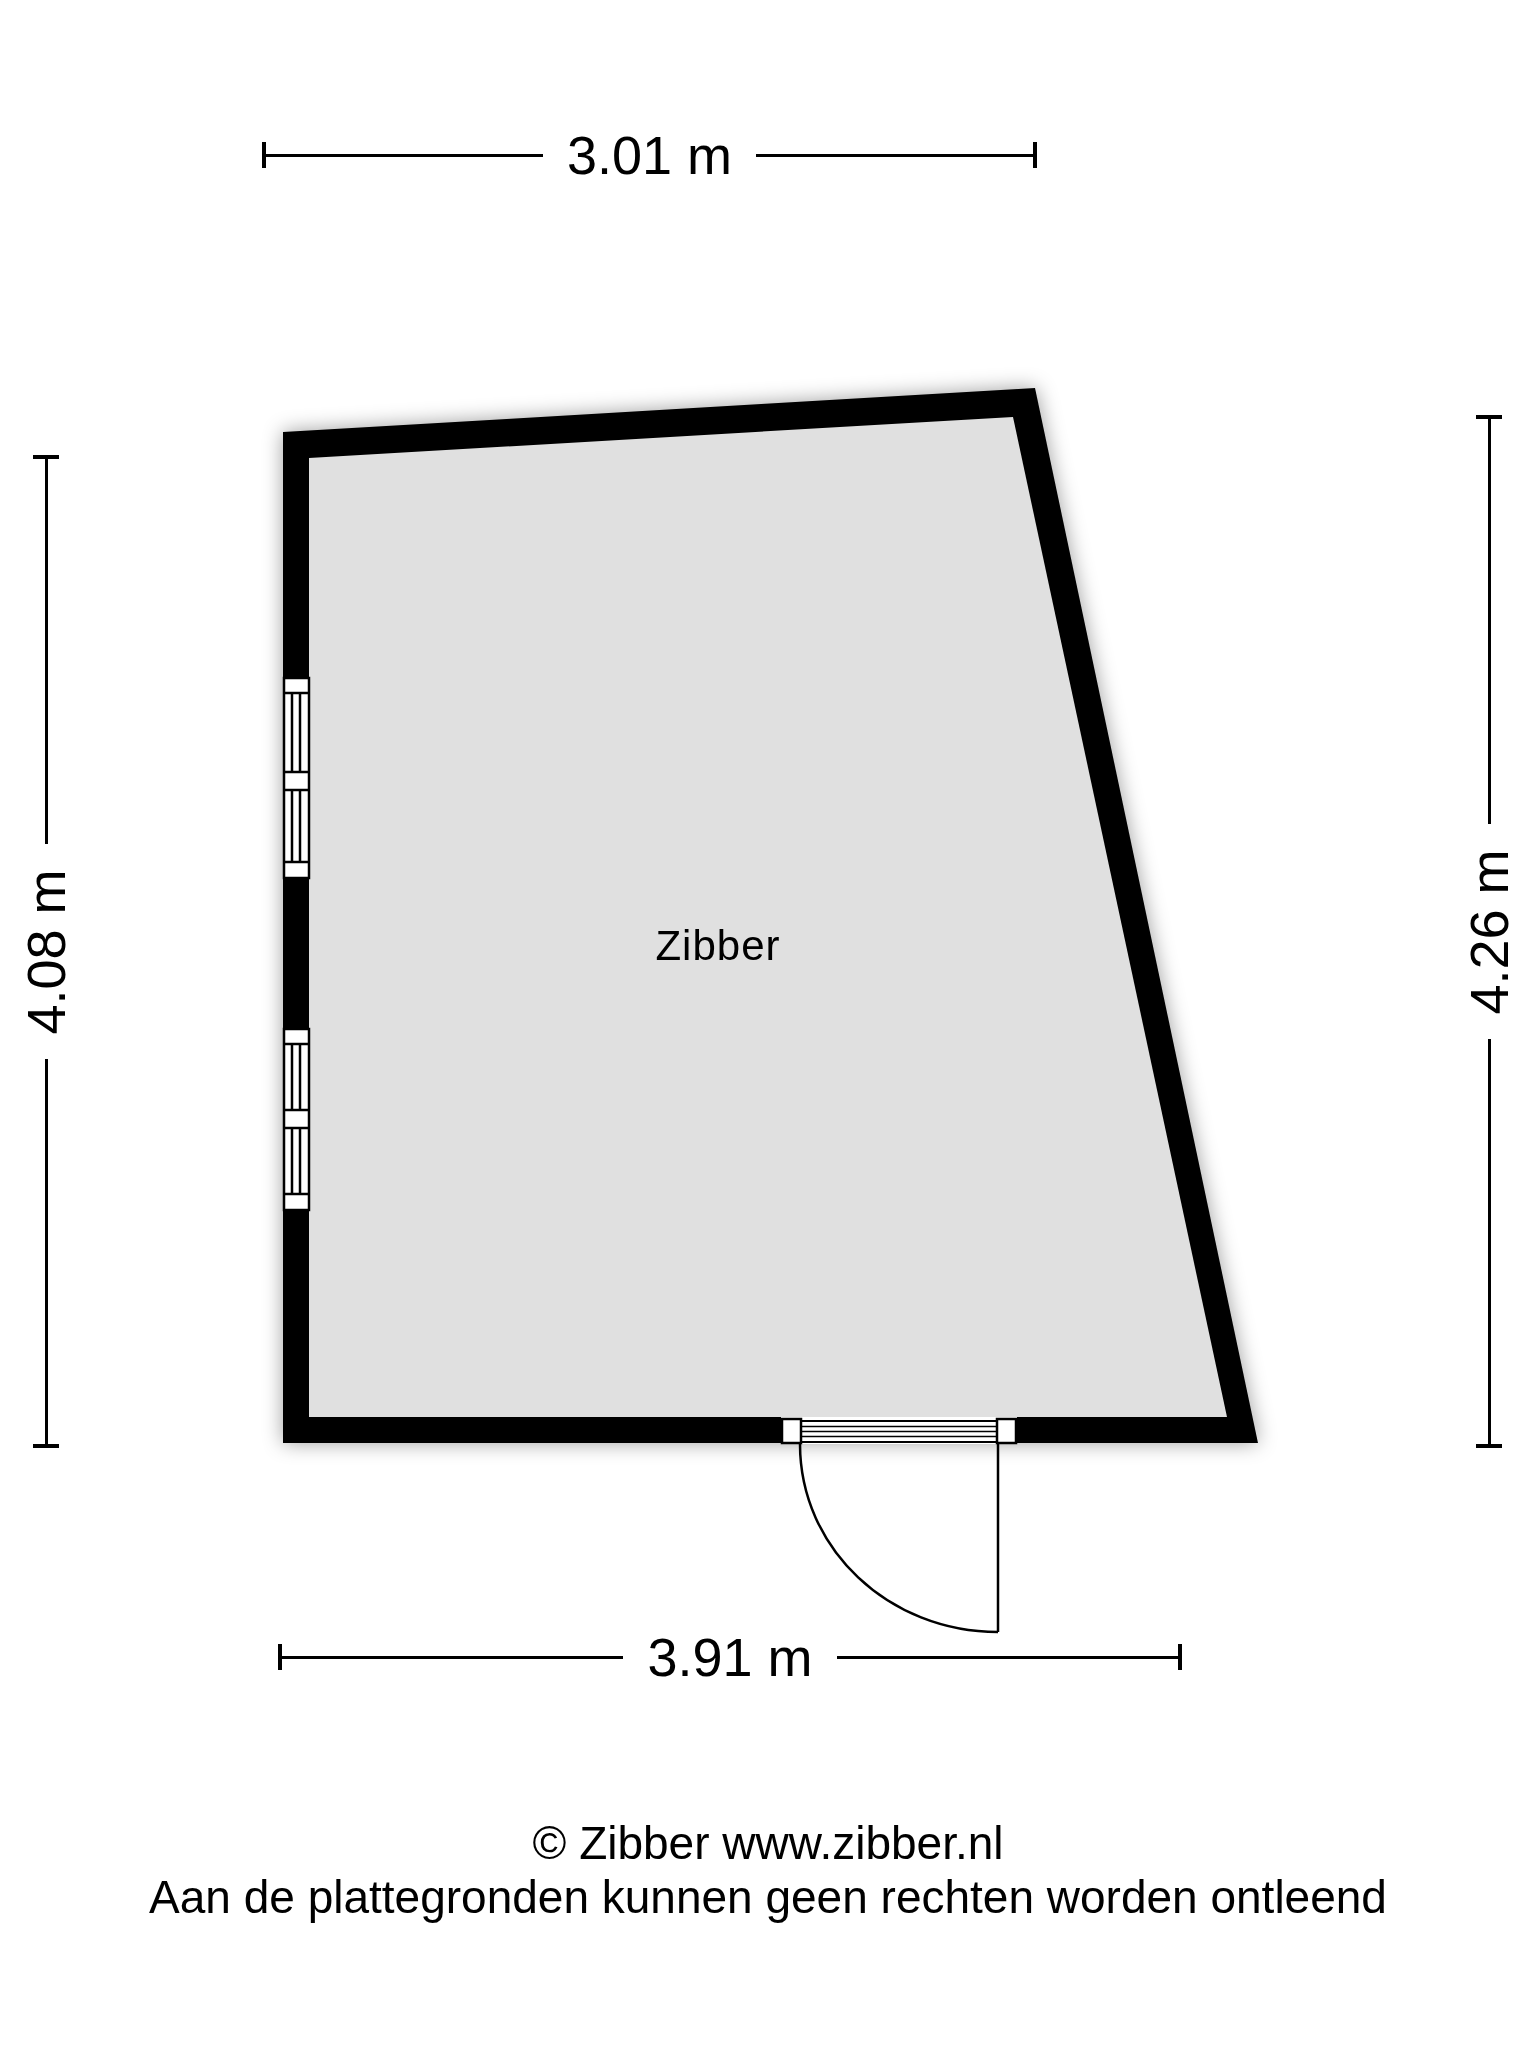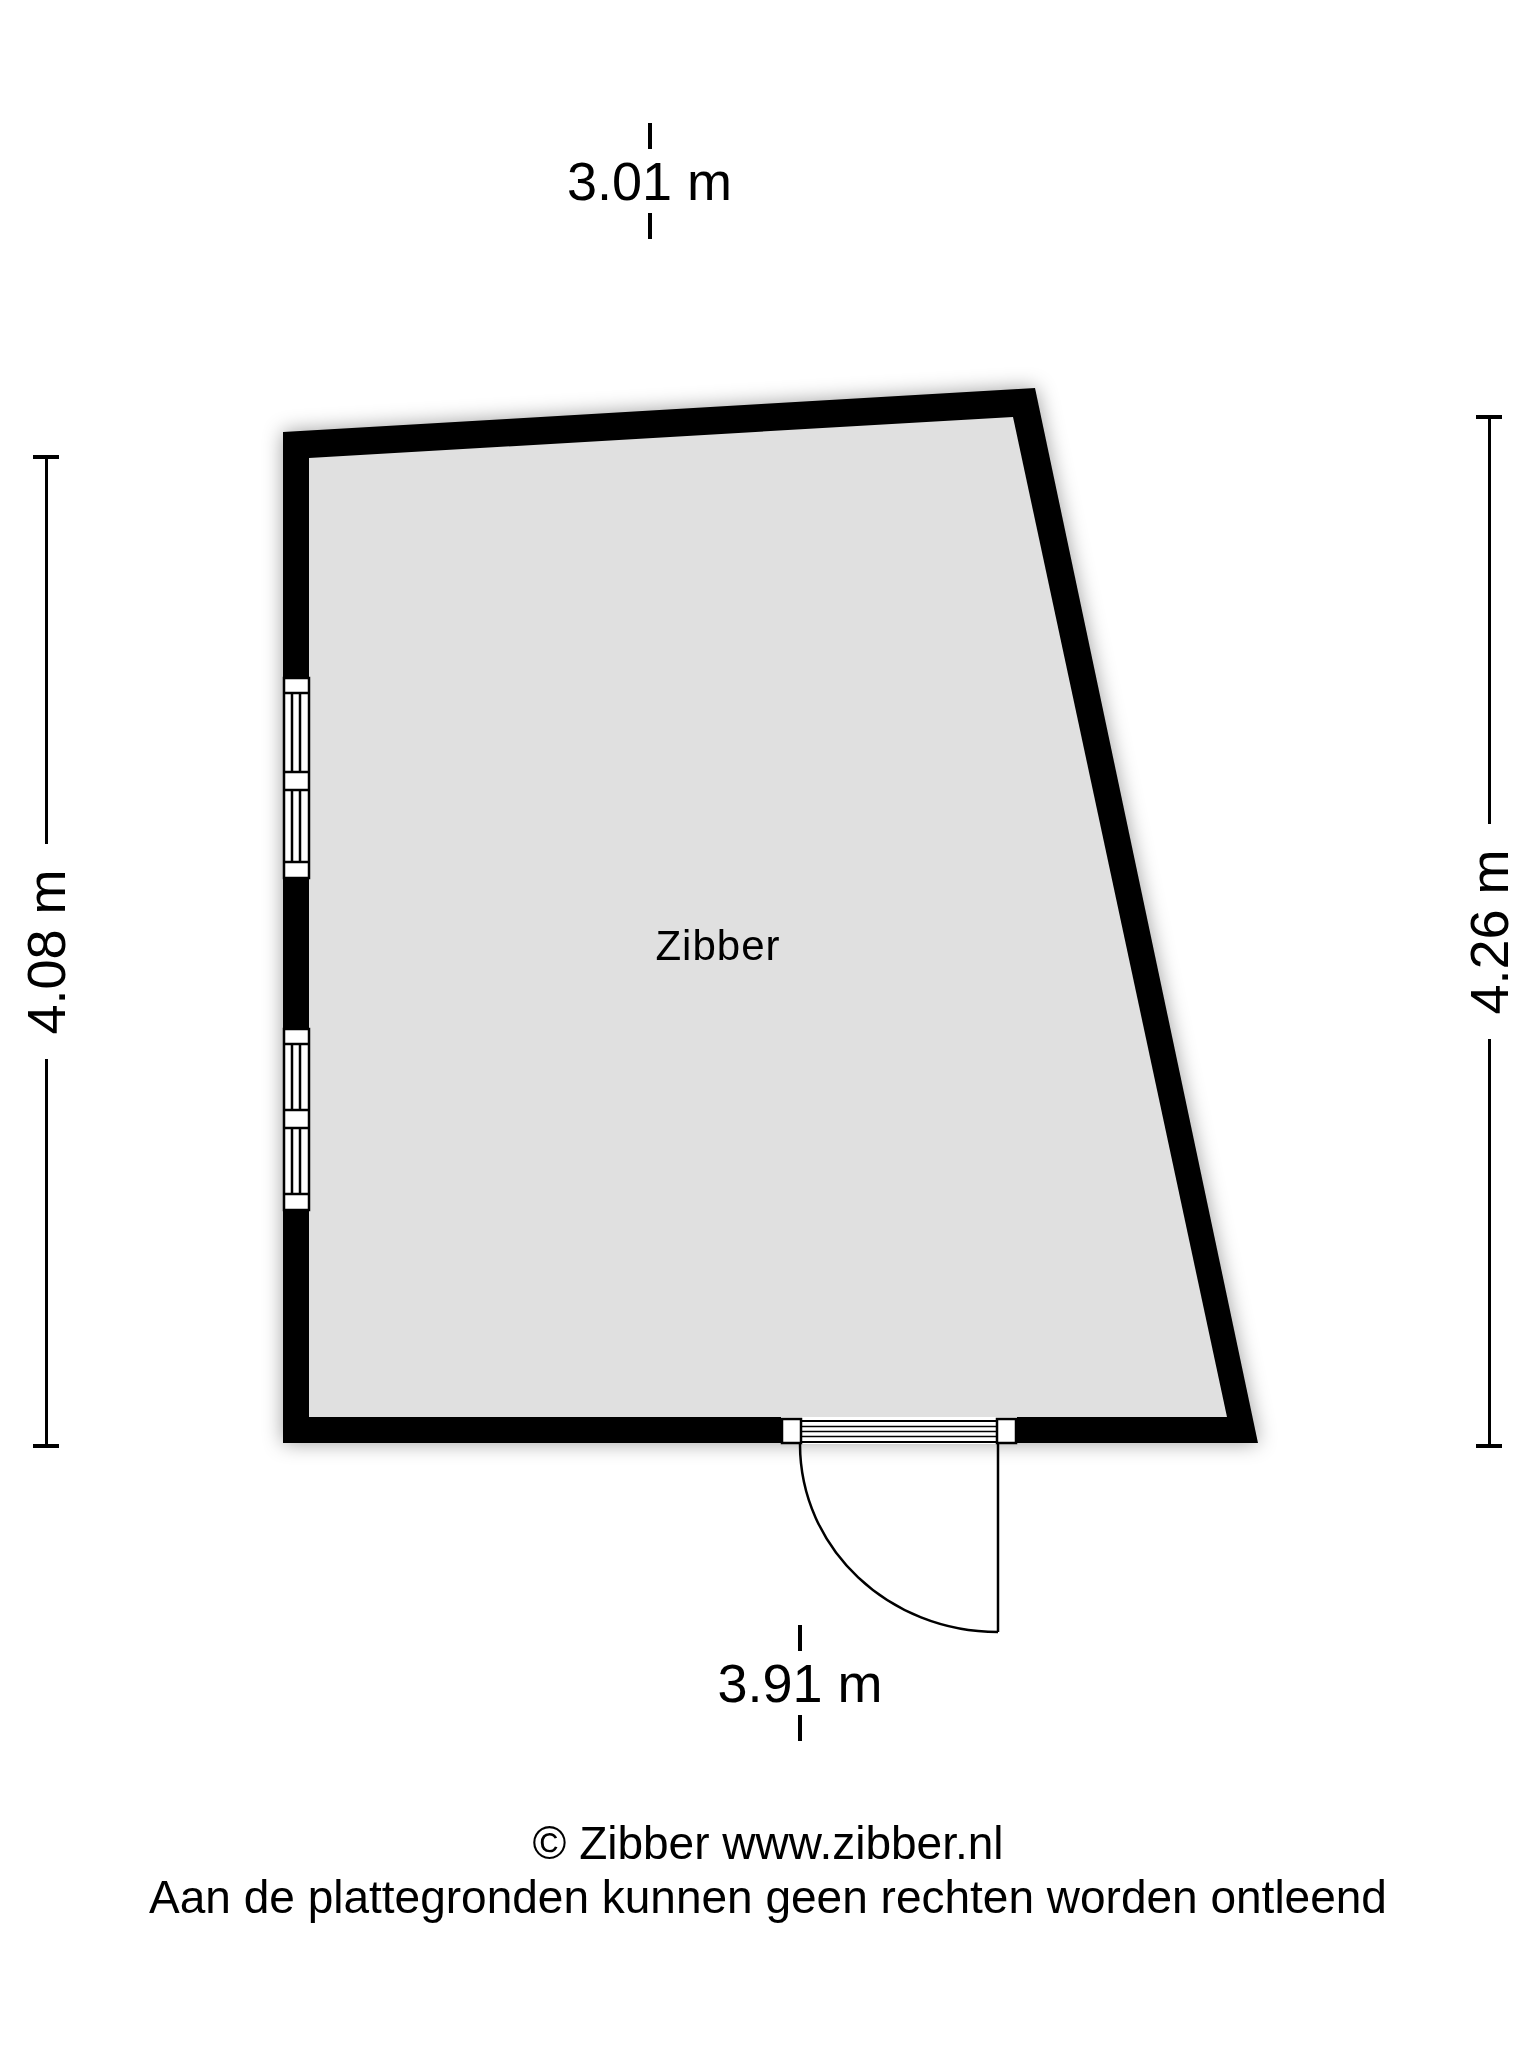--- a/index.html
+++ b/index.html
@@ -13,21 +13,21 @@
     position: relative;
     width: 1536px; height: 2048px;
     background: #ffffff;
     overflow: hidden;
   }
   .plan-svg { position: absolute; left: 0; top: 0; width: 1536px; height: 2048px; }
   .walls { filter: drop-shadow(0 0 10px rgba(0,0,0,0.38)); }
 
   
   .dim { position: absolute; display: flex; }
-  .dim-h { flex-direction: column; align-items: center; height: 64px; }
+  .dim-h { flex-direction: row; align-items: center; height: 64px; }
   .dim-v { flex-direction: column; align-items: center; width: 64px; }
   .tick-v { flex: none; width: 4px; height: 26px; background: #000; }
   .tick-h { flex: none; height: 4px; width: 26px; background: #000; }
   .hline { flex: 1; height: 3px; background: #000; }
   .vline { flex: 1; width: 3px; background: #000; }
   .dim-label {
     flex: none; padding: 0 24px;
     font-size: 54px; line-height: 64px; white-space: nowrap;
   }
   .dim-label-v { flex: none; position: relative; height: 215px; width: 100%; }
@@ -98,21 +98,21 @@
   <div class="room-label">Zibber</div>
 
   <div class="dim dim-h" style="left:262px; top:123px; width:775px;">
     <div class="tick-v"></div>
     <div class="hline"></div>
     <div class="dim-label">3.01 m</div>
     <div class="hline"></div>
     <div class="tick-v"></div>
   </div>
 
-  <div class="dim dim-h" style="left:278px; top:1625px; width:1044px;">
+  <div class="dim dim-h" style="left:278px; top:1625px; width:904px;">
     <div class="tick-v"></div>
     <div class="hline"></div>
     <div class="dim-label">3.91 m</div>
     <div class="hline"></div>
     <div class="tick-v"></div>
   </div>
 
   <div class="dim dim-v" style="left:14px; top:455px; height:993px;">
     <div class="tick-h"></div>
     <div class="vline"></div>

